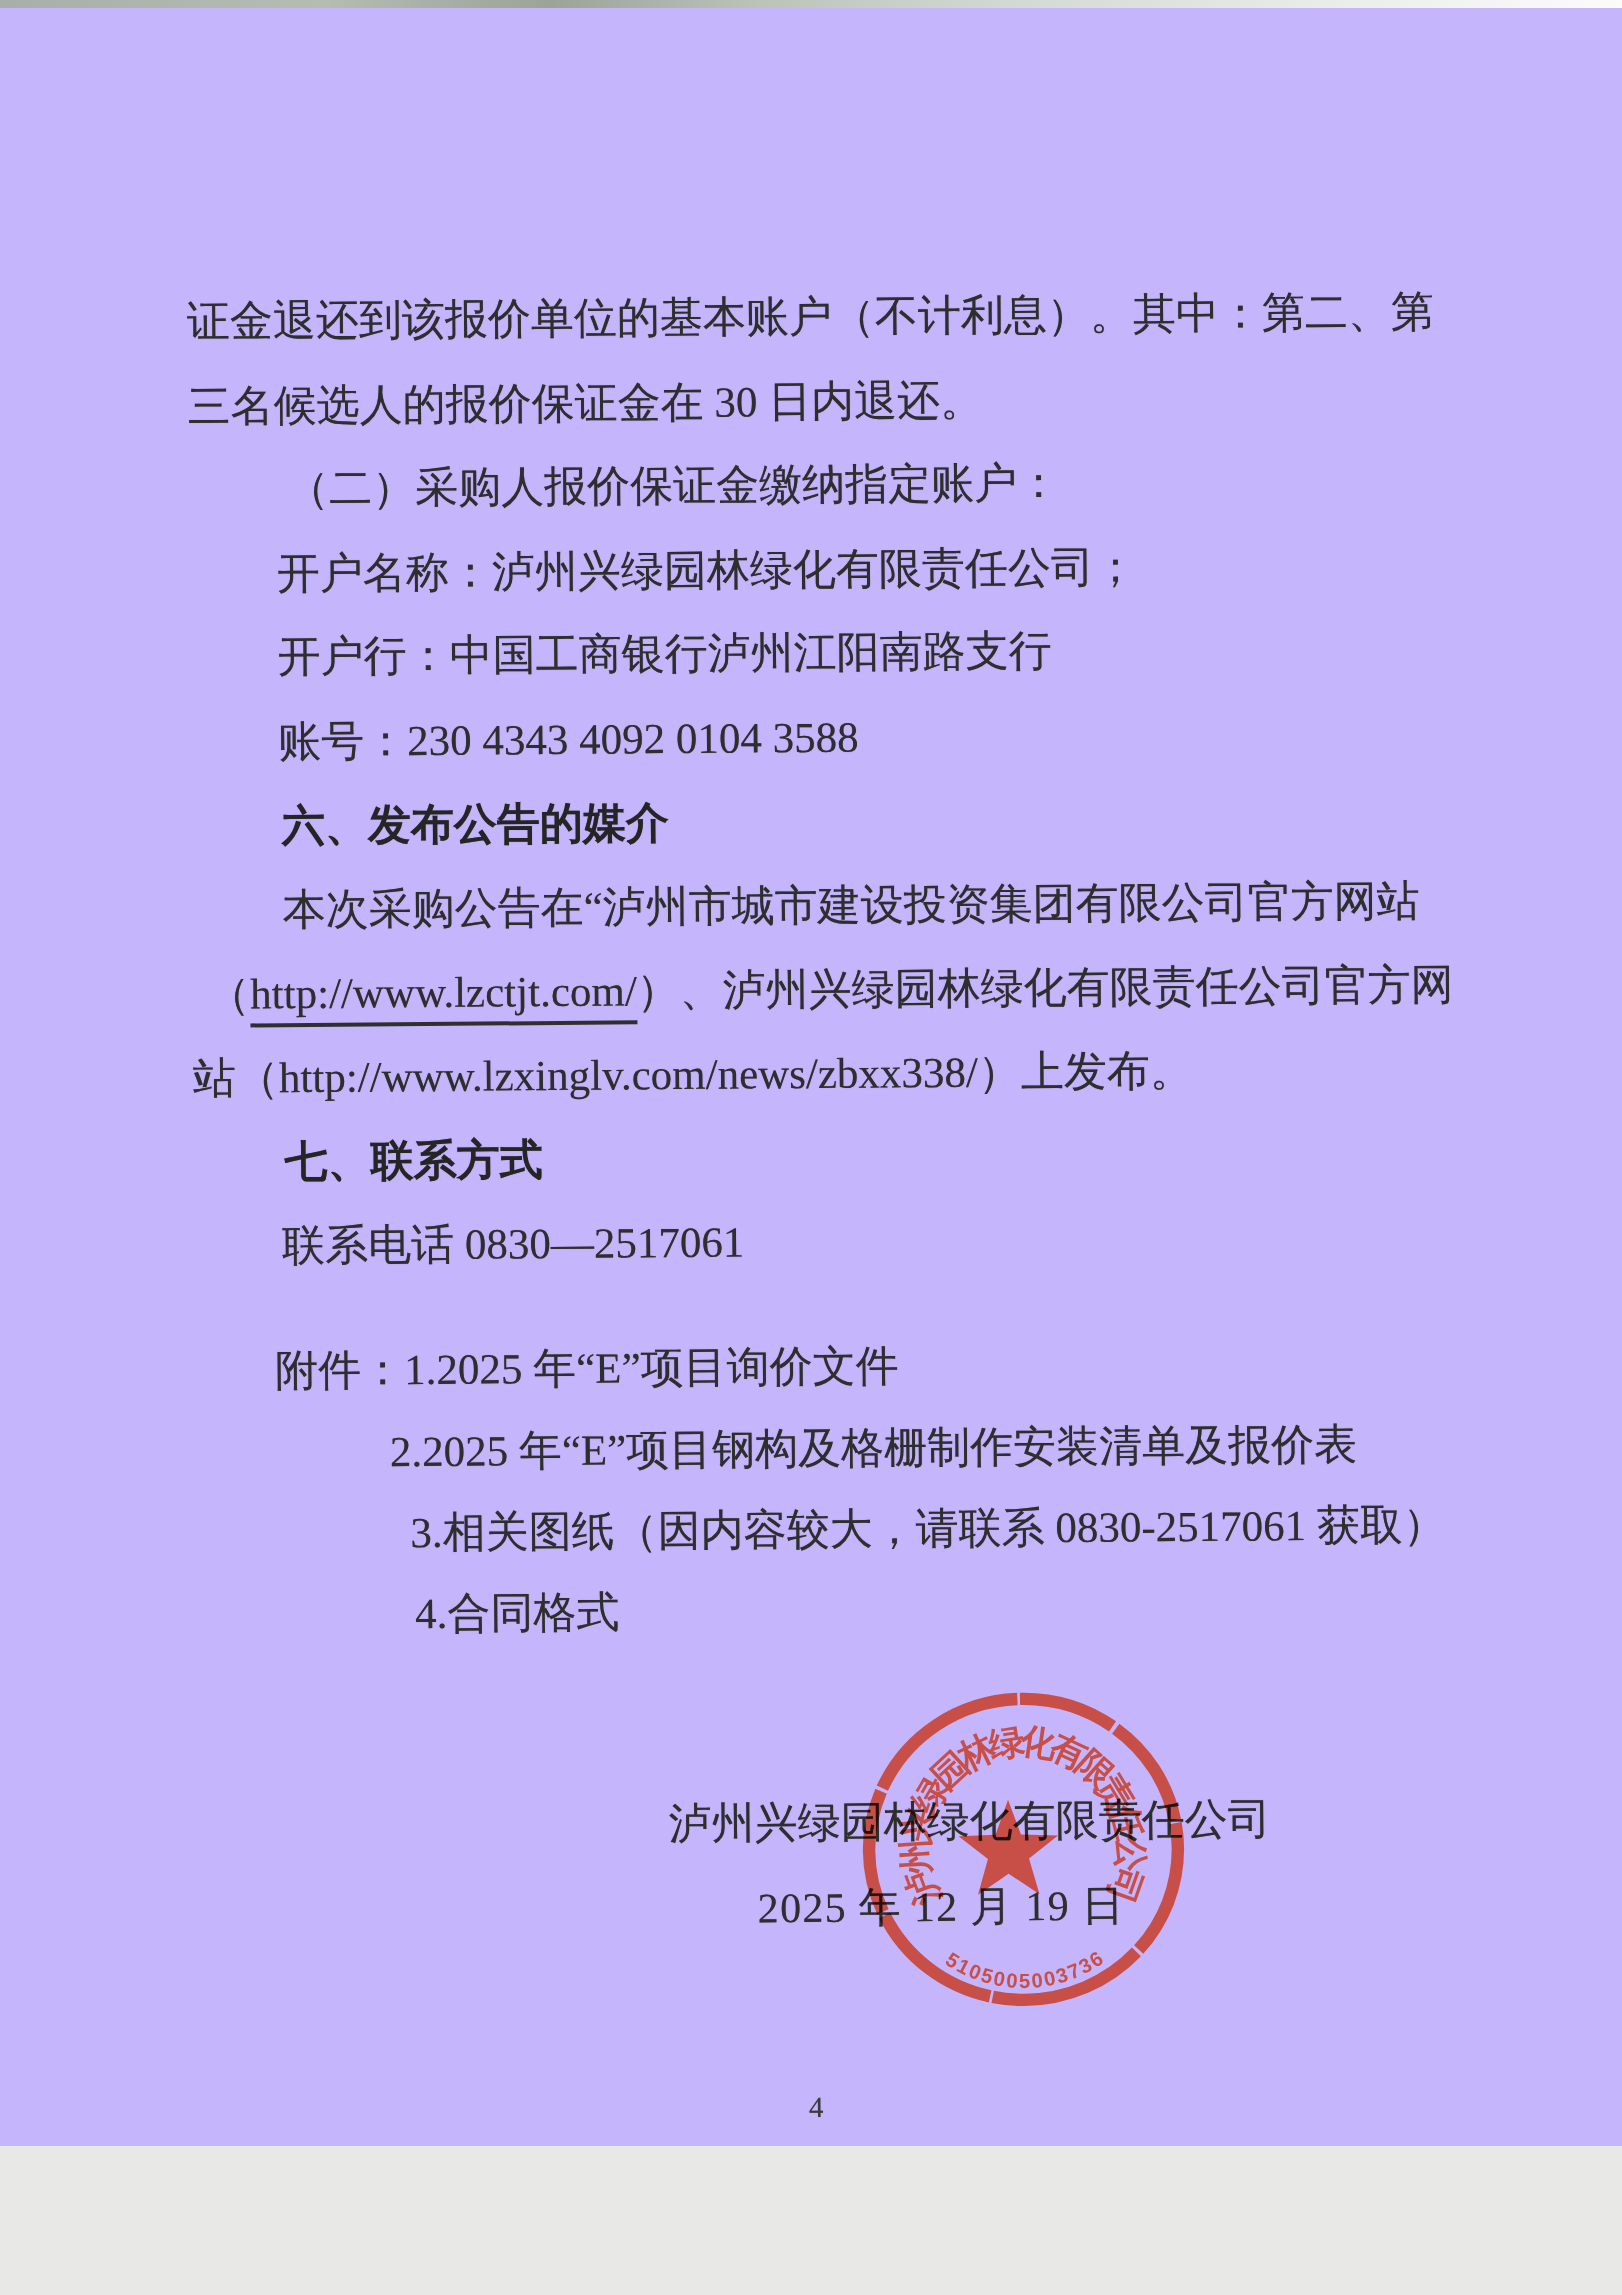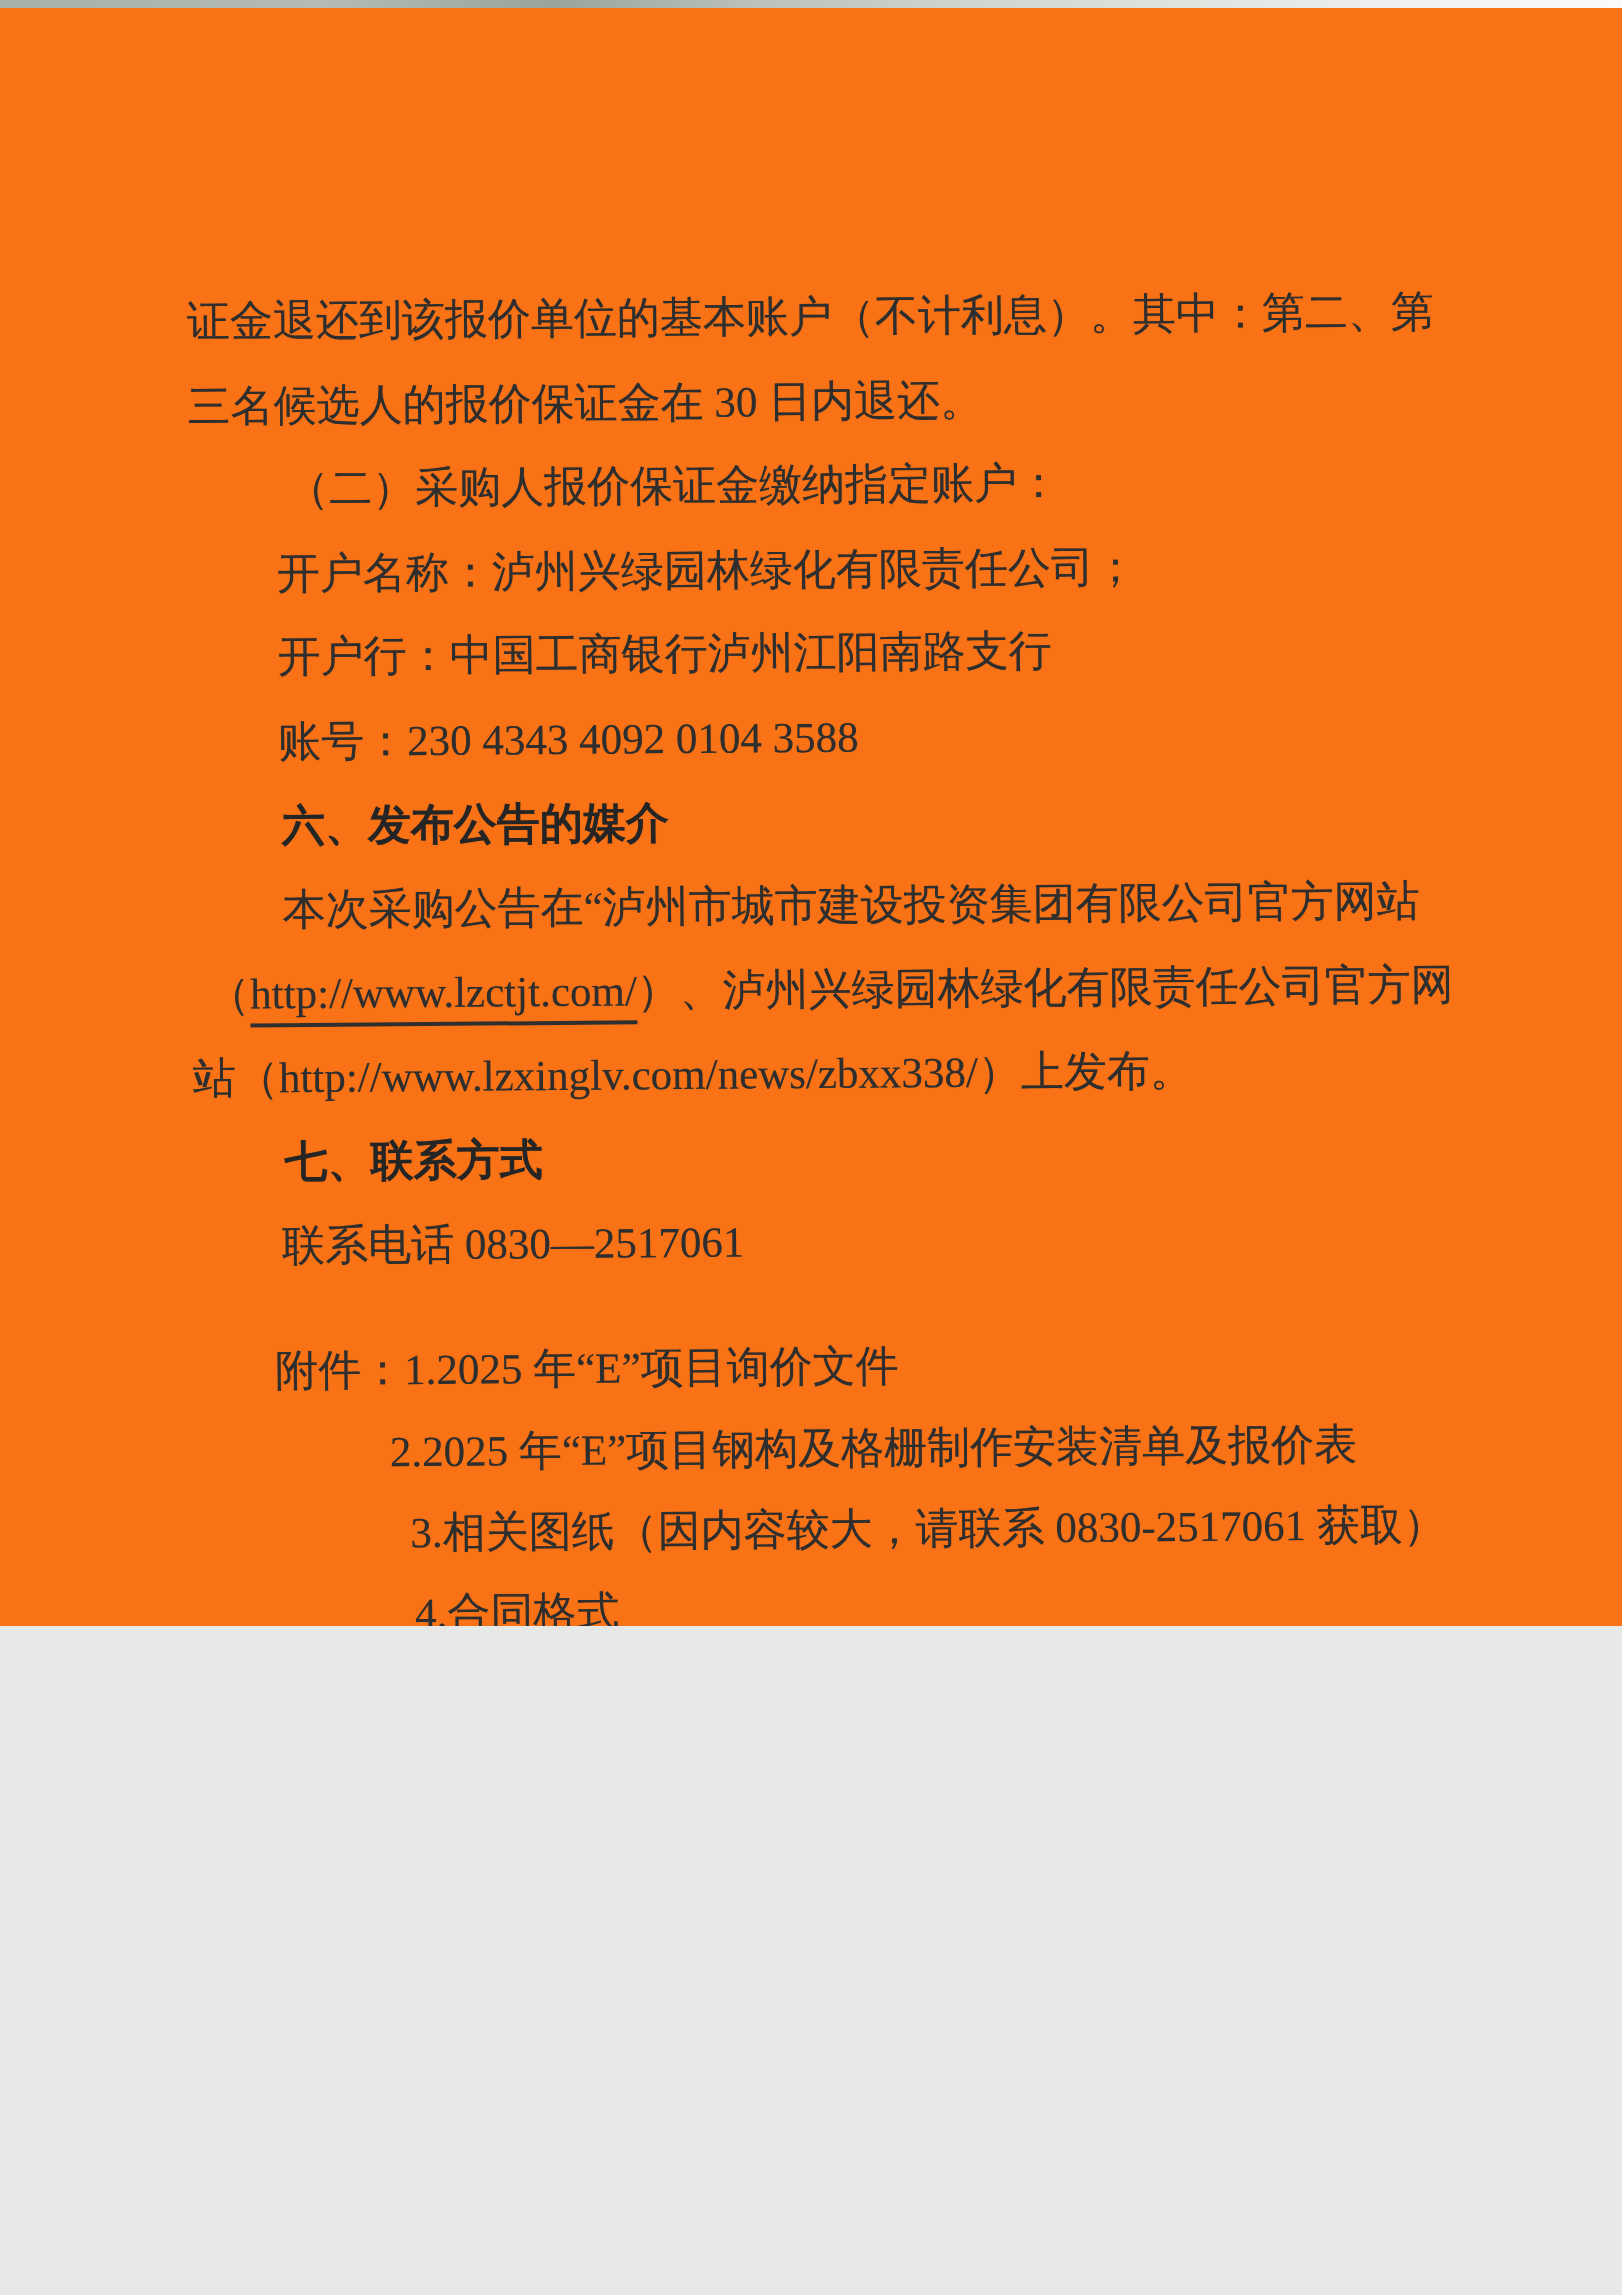--- a/index.html
+++ b/index.html
@@ -1,17 +1,17 @@
 <!DOCTYPE html>
 <html style="font-size:10.5px"><head>
 <meta charset="utf-8">
 <style>
   html,body{margin:0;padding:0;}
   body{width:1623px;height:2295px;background:#e8e8e6;font-family:"Liberation Serif","DejaVu Serif",serif;}
-  .paper{position:absolute;left:0;top:0;width:1623px;height:1626px;background:#f97316;overflow:hidden;}
+  .paper{position:absolute;left:0;top:0;width:1623px;height:2146px;background:#c4b5fd;overflow:hidden;}
   .scan-edge{position:absolute;left:0;top:0;width:1623px;height:7.9px;
     background:linear-gradient(90deg,#a7b0a8 0%,#b4bcb4 20%,#9aa49b 34%,#b9c1b9 46%,#cfd6cf 60%,#e2e6e2 75%,#f2f4f2 90%,#fbfbfa 100%);}
   .content{position:absolute;left:0;top:0;width:1623px;height:2295px;transform:rotate(-0.45deg);transform-origin:50% 42%;}
   .tl{position:absolute;white-space:pre;font-size:43px;line-height:1.12;color:#2e2e2e;
       text-shadow:0 0 0.7px rgba(45,45,45,.55);}
   .bold{font-weight:700;color:#252525;}
   .url-underline{border-bottom:4.6px solid #2f2f2f;padding-bottom:5.9px;}
   .sig{font-size:43px;transform:translateX(-50%);}
   .date{font-size:42px;letter-spacing:1.3px;}
   .pagenum{font-size:29px;color:#3a3a3a;}

